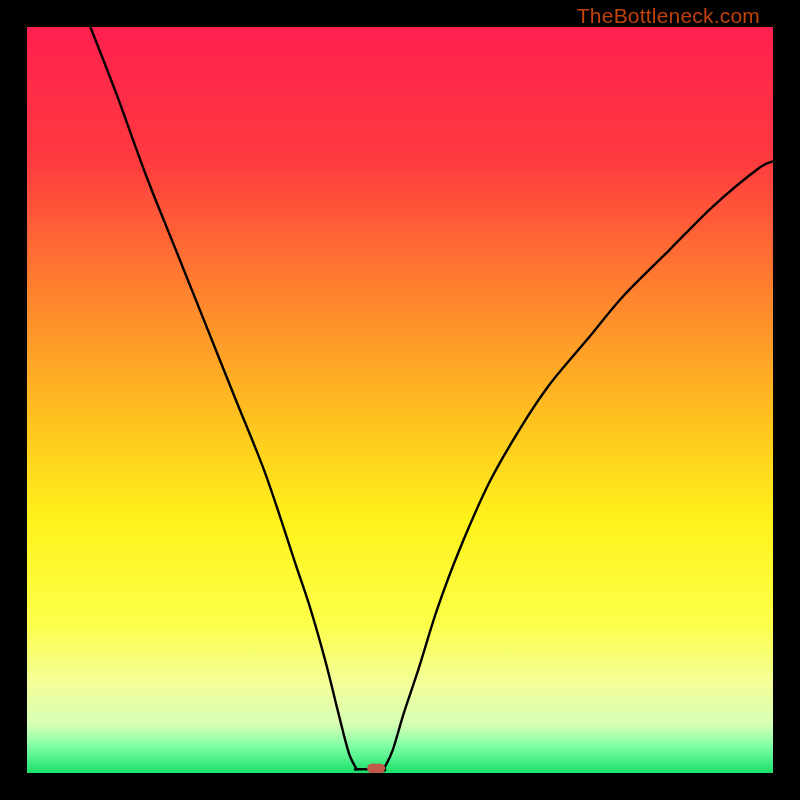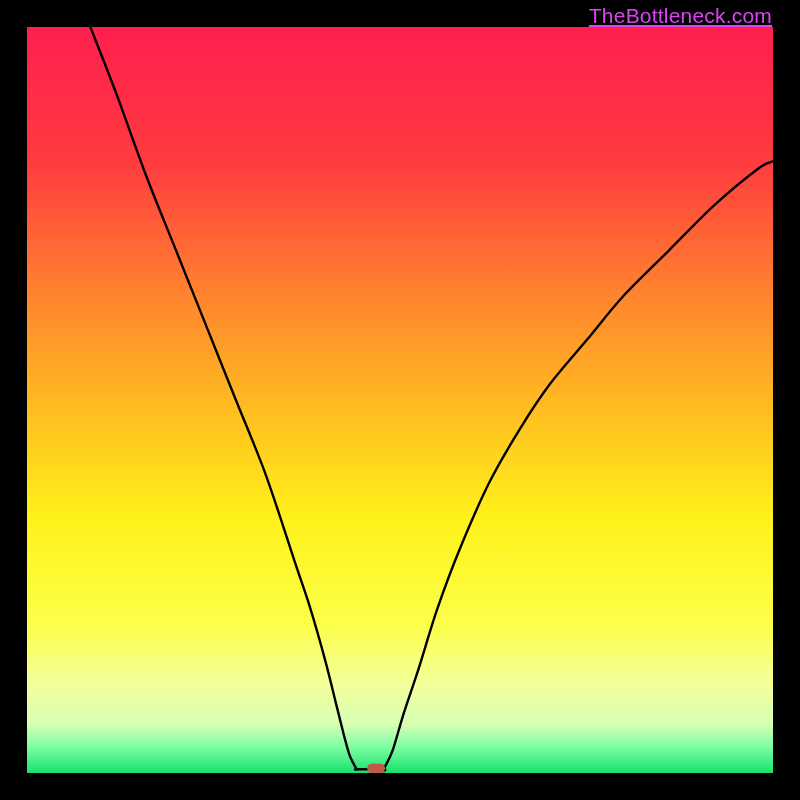--- a/index.html
+++ b/index.html
@@ -20,27 +20,26 @@
   }
   .plot-area {
     position: absolute;
     left: 27px;
     top: 27px;
     width: 746px;
     height: 746px;
   }
   .watermark {
     position: absolute;
-    right: 28px;
+    right: 40px;
     top: 4px;
     font-family: Arial, Helvetica, sans-serif;
     font-size: 21px;
-    color: #d946ef;
+    color: #c2410c;
     letter-spacing: 0.2px;
-    text-decoration: underline;
   }
   svg {
     display: block;
   }
 </style>
 </head>
 <body>
 
 <div class="frame">
   <div class="plot-area">

